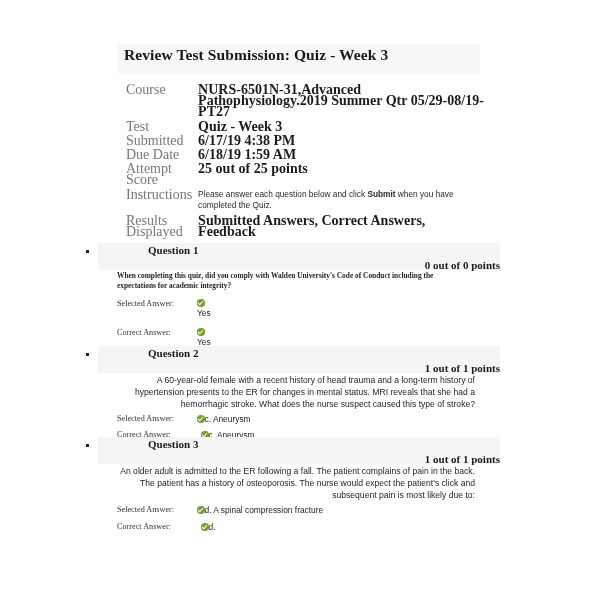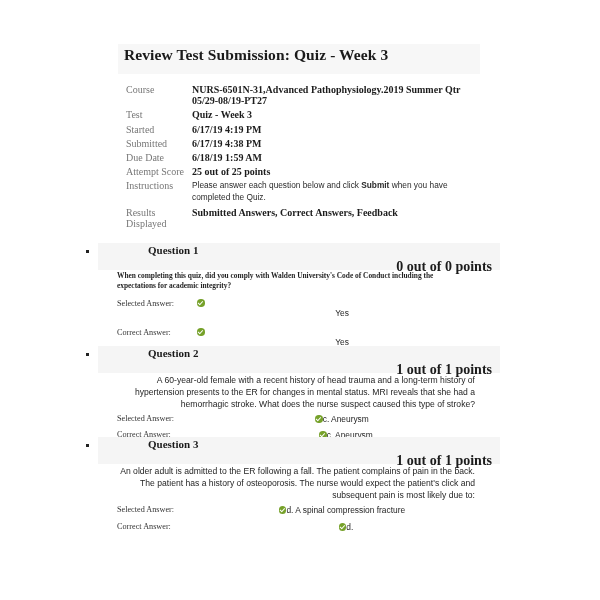--- a/index.html
+++ b/index.html
@@ -49,21 +49,21 @@
     position: absolute;
     left: 126px;
     top: 84px;
     width: 360px;
     border-collapse: collapse;
   }
   .info-table td {
     vertical-align: top;
     padding: 0 0 3px 0;
     font-family: "Liberation Serif", serif;
-    font-size: 10px;
+    font-size: 14px;
     line-height: 11.2px;
   }
   .info-label {
     width: 60px;
     color: #777777;
     font-weight: normal;
     padding-right: 6px !important;
   }
   .info-value {
     color: #1c1c1c;
@@ -106,25 +106,25 @@
     position: absolute;
     left: 148px;
     top: 1px;
     font-family: "Liberation Serif", serif;
     font-weight: bold;
     font-size: 11px;
     color: #1a1a1a;
   }
   .q-points {
     position: absolute;
-    right: 108px;
+    right: 100px;
     top: 16px;
     font-family: "Liberation Serif", serif;
     font-weight: bold;
-    font-size: 14px;
+    font-size: 11px;
     color: #1c1c1c;
     white-space: nowrap;
     padding-left: 40px;
   }
   .q-body {
     position: absolute;
     left: 117px;
     width: 358px;
     font-size: 8.2px;
     line-height: 11px;
@@ -166,21 +166,20 @@
   }
   .ans-val {
     position: absolute;
     left: 80px;
     top: 0;
     width: 290px;
     font-family: "Liberation Sans", sans-serif;
     font-size: 8.4px;
     line-height: 11px;
     color: #252525;
-    text-align: center;
   }
   .ans-val.indent-correct {
     left: 84px;
   }
   .ans-val .line2 {
     display: block;
     margin-top: 1px;
     margin-left: 0px;
   }
   .ans-val .line2.pad {
@@ -224,24 +223,20 @@
     <tbody>
       <tr>
         <td class="info-label">Course</td>
         <td class="info-value">NURS-6501N-31,Advanced Pathophysiology.2019 Summer Qtr 05/29-08/19-PT27</td>
       </tr>
       <tr>
         <td class="info-label">Test</td>
         <td class="info-value">Quiz - Week 3</td>
       </tr>
       <tr>
-        <td class="info-label">Started</td>
-        <td class="info-value">6/17/19 4:19 PM</td>
-      </tr>
-      <tr>
         <td class="info-label">Submitted</td>
         <td class="info-value">6/17/19 4:38 PM</td>
       </tr>
       <tr>
         <td class="info-label">Due Date</td>
         <td class="info-value">6/18/19 1:59 AM</td>
       </tr>
       <tr>
         <td class="info-label">Attempt Score</td>
         <td class="info-value">25 out of 25 points</td>

